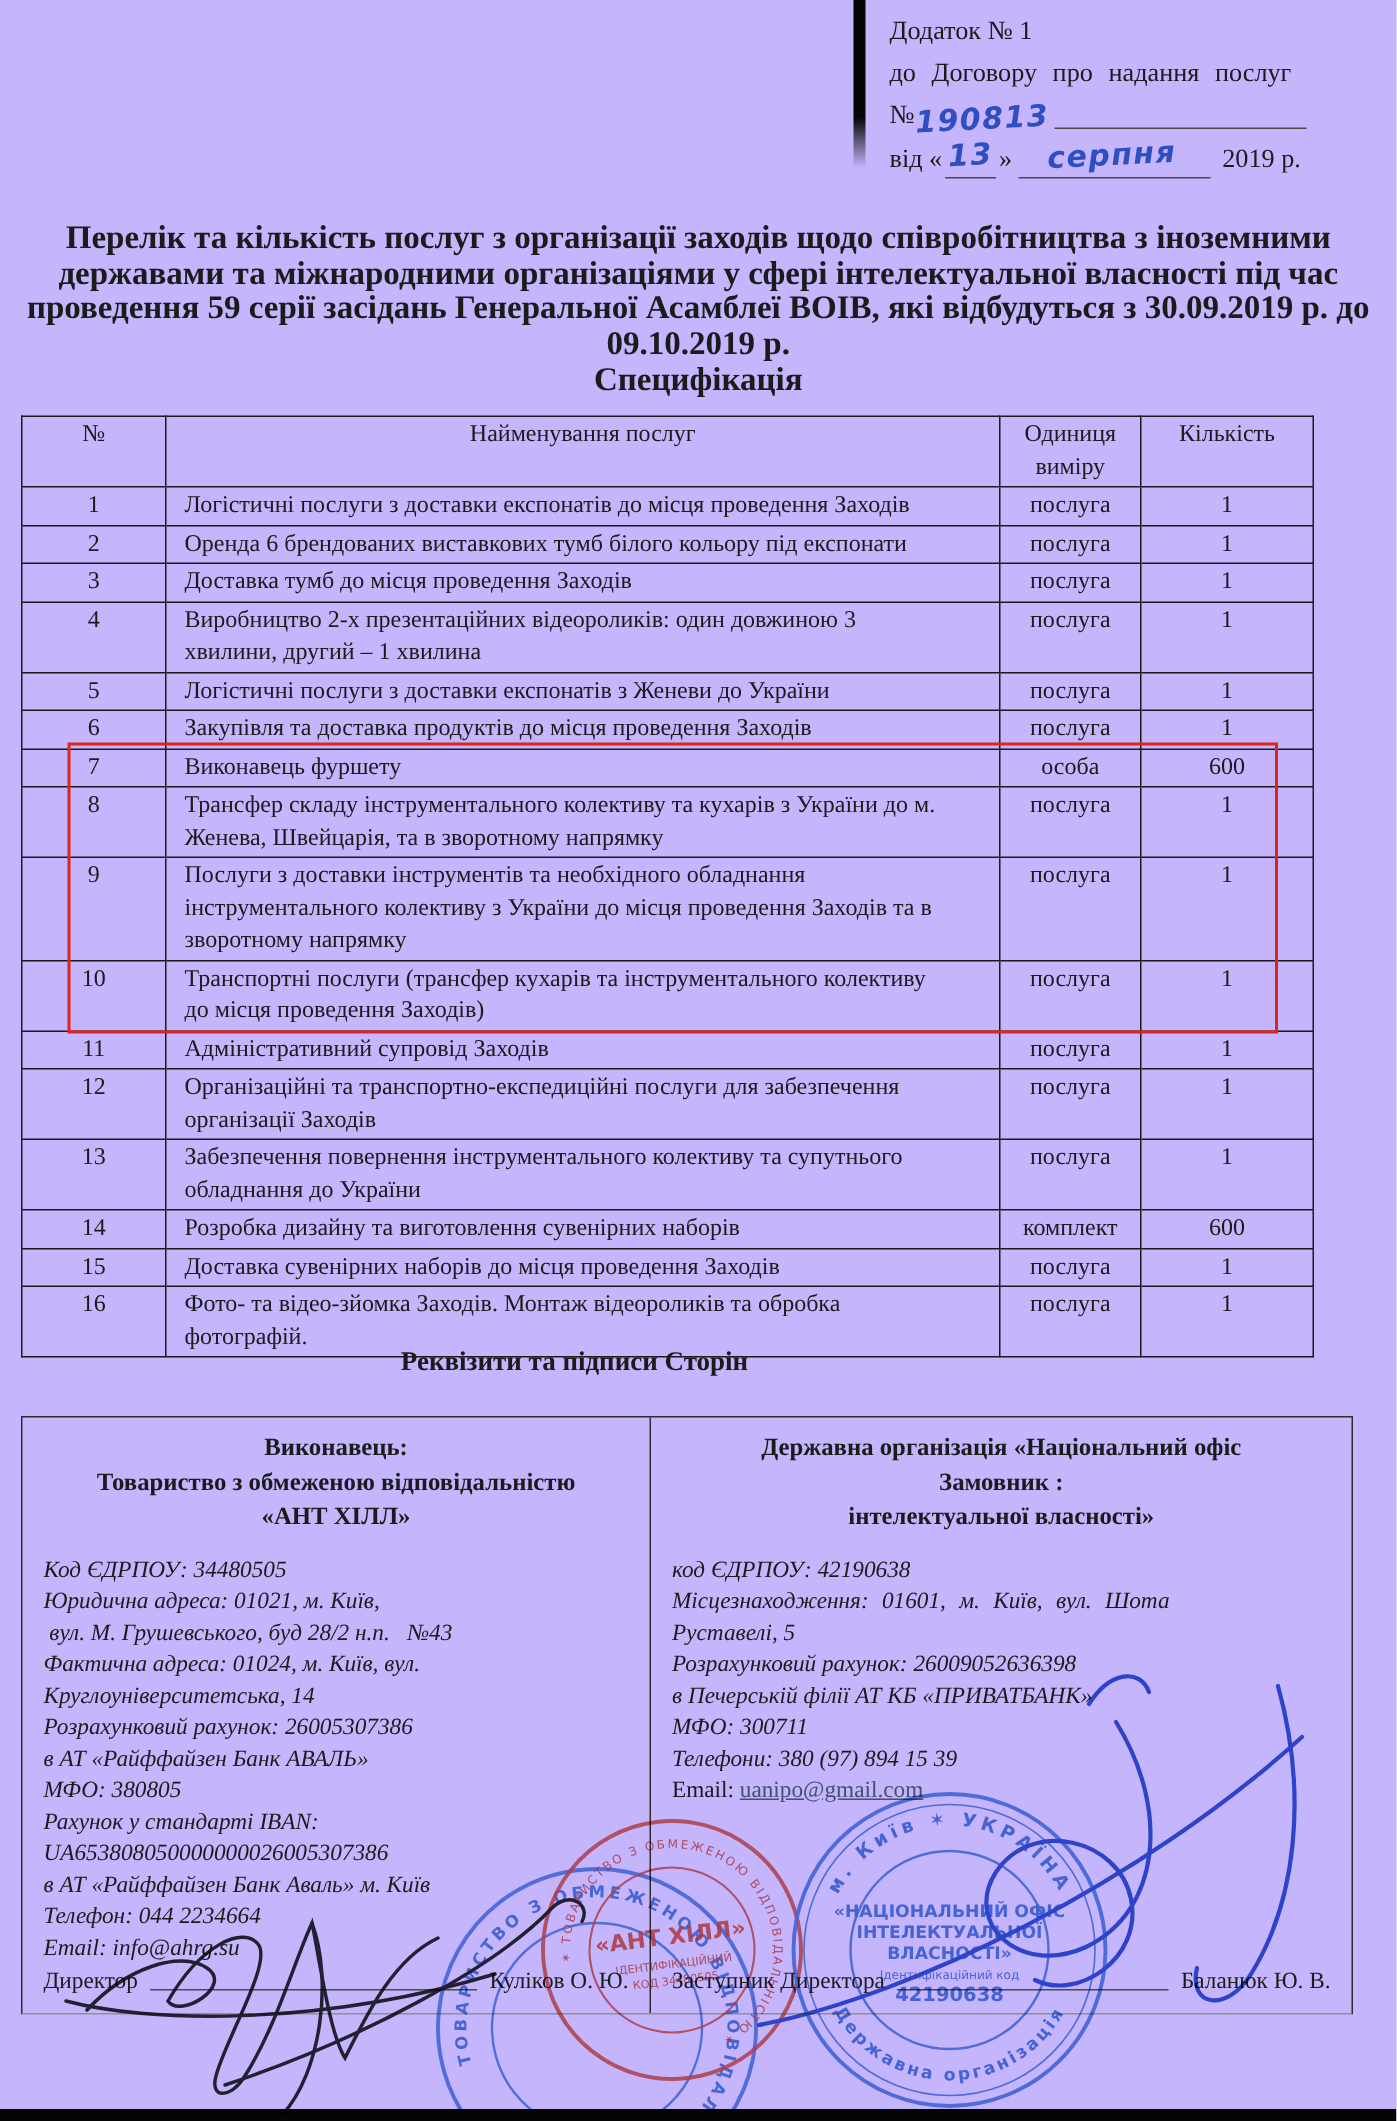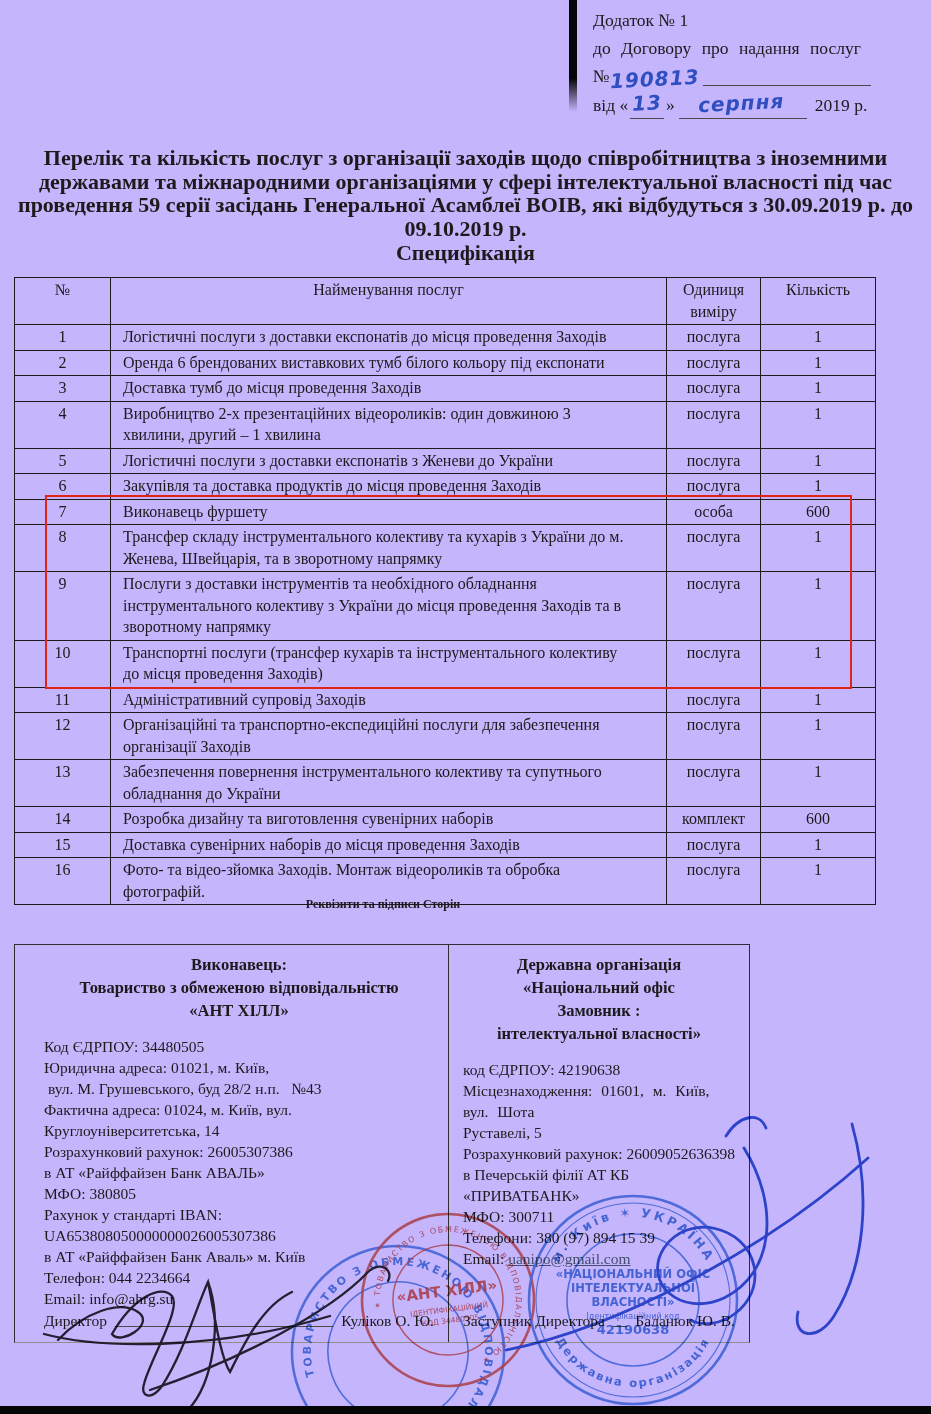--- a/index.html
+++ b/index.html
@@ -32,31 +32,31 @@
     vertical-align:top;font-weight:normal;padding:1px 4px 2px;}
   .spec-table th{text-align:center;}
   .cell-num{text-align:center;}
   .cell-name{text-align:left;padding:1px 38px 2px 12px !important;margin-left:29px;}
   .cell-unit,.cell-qty{text-align:center;}
 
   .highlight-rect{position:absolute;left:45px;top:512px;width:806px;height:172px;
     border:2.5px solid #e0241b;z-index:6;pointer-events:none;}
 
   .req-heading{position:absolute;left:0;top:897px;width:766px;text-align:center;
-    font-weight:bold;font-size:12px;}
-
-  
-  .req-table{position:absolute;left:14px;top:944px;width:736px;height:399px;display:flex;
-    border:1.6px solid #2e2e2e;border-bottom:1.2px solid #8f8f8f;box-sizing:border-box;padding-left:15px;}
+    font-weight:bold;font-size:18px;}
+
+  
+  .req-table{position:absolute;left:14px;top:944px;width:888px;height:399px;display:flex;
+    border:1.6px solid #2e2e2e;border-bottom:1.2px solid #8f8f8f;box-sizing:border-box;}
   .req-cell{position:relative;padding:8px 14px;box-sizing:border-box;}
   .req-left{width:419px;border-right:1.6px solid #2e2e2e;}
   .req-right{flex:1;}
   .req-head{text-align:center;font-weight:bold;font-size:16.5px;line-height:23px;}
   .req-body{margin-top:14px;font-size:15.5px;line-height:21px;}
-  .req-line{white-space:pre-wrap;}
+  .req-line{white-space:pre-wrap;font-style:italic;}
   .req-right .req-body .req-line:nth-child(2){word-spacing:5px;}
   .email-line{white-space:pre-wrap;}
   .email-link{color:#44506e;text-decoration:underline;}
   .sign-row{position:absolute;left:14px;right:14px;bottom:12px;display:flex;align-items:flex-end;font-size:15.5px;}
   .sign-line{flex:1;border-bottom:1.5px solid #4a4a4a;margin:0 8px 3px;}
 
   
   .ink-overlay{position:absolute;left:0;top:0;z-index:5;pointer-events:none;mix-blend-mode:multiply;}
   .stamp-blue{stroke:#5b8fd9;fill:none;}
   .stamp-blue-text{fill:#4d82d2;font-family:"DejaVu Sans",sans-serif;}

